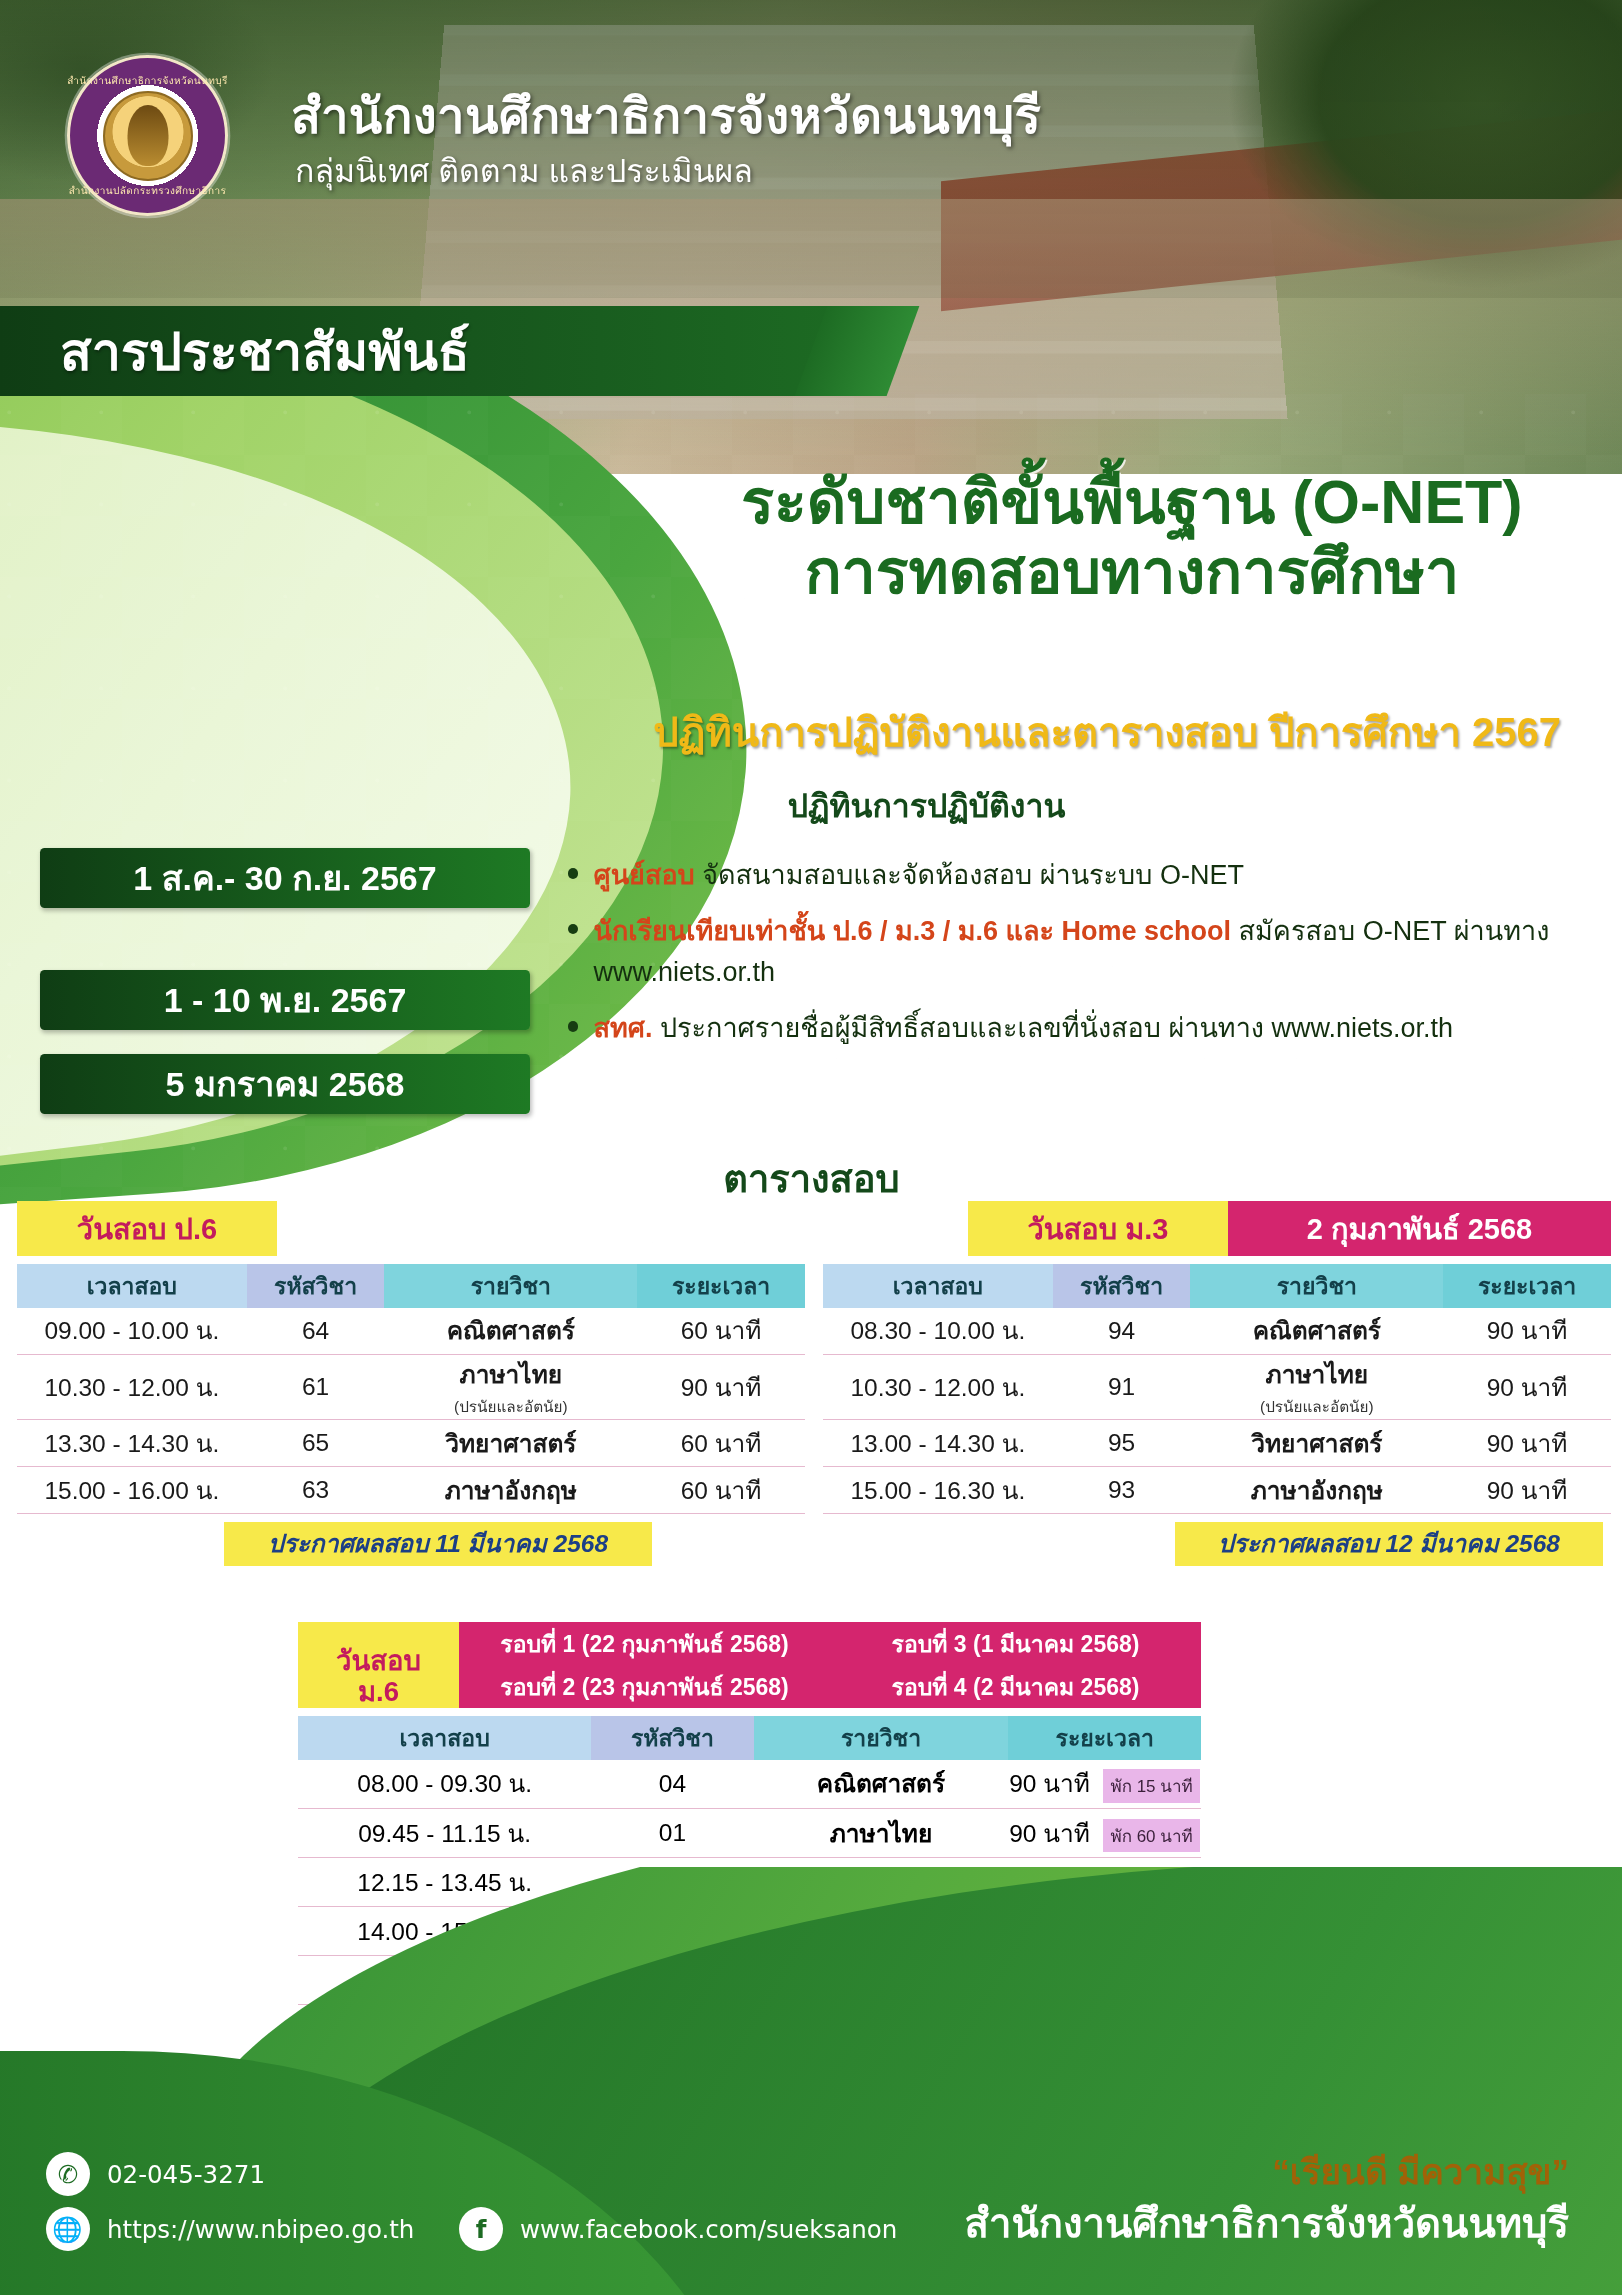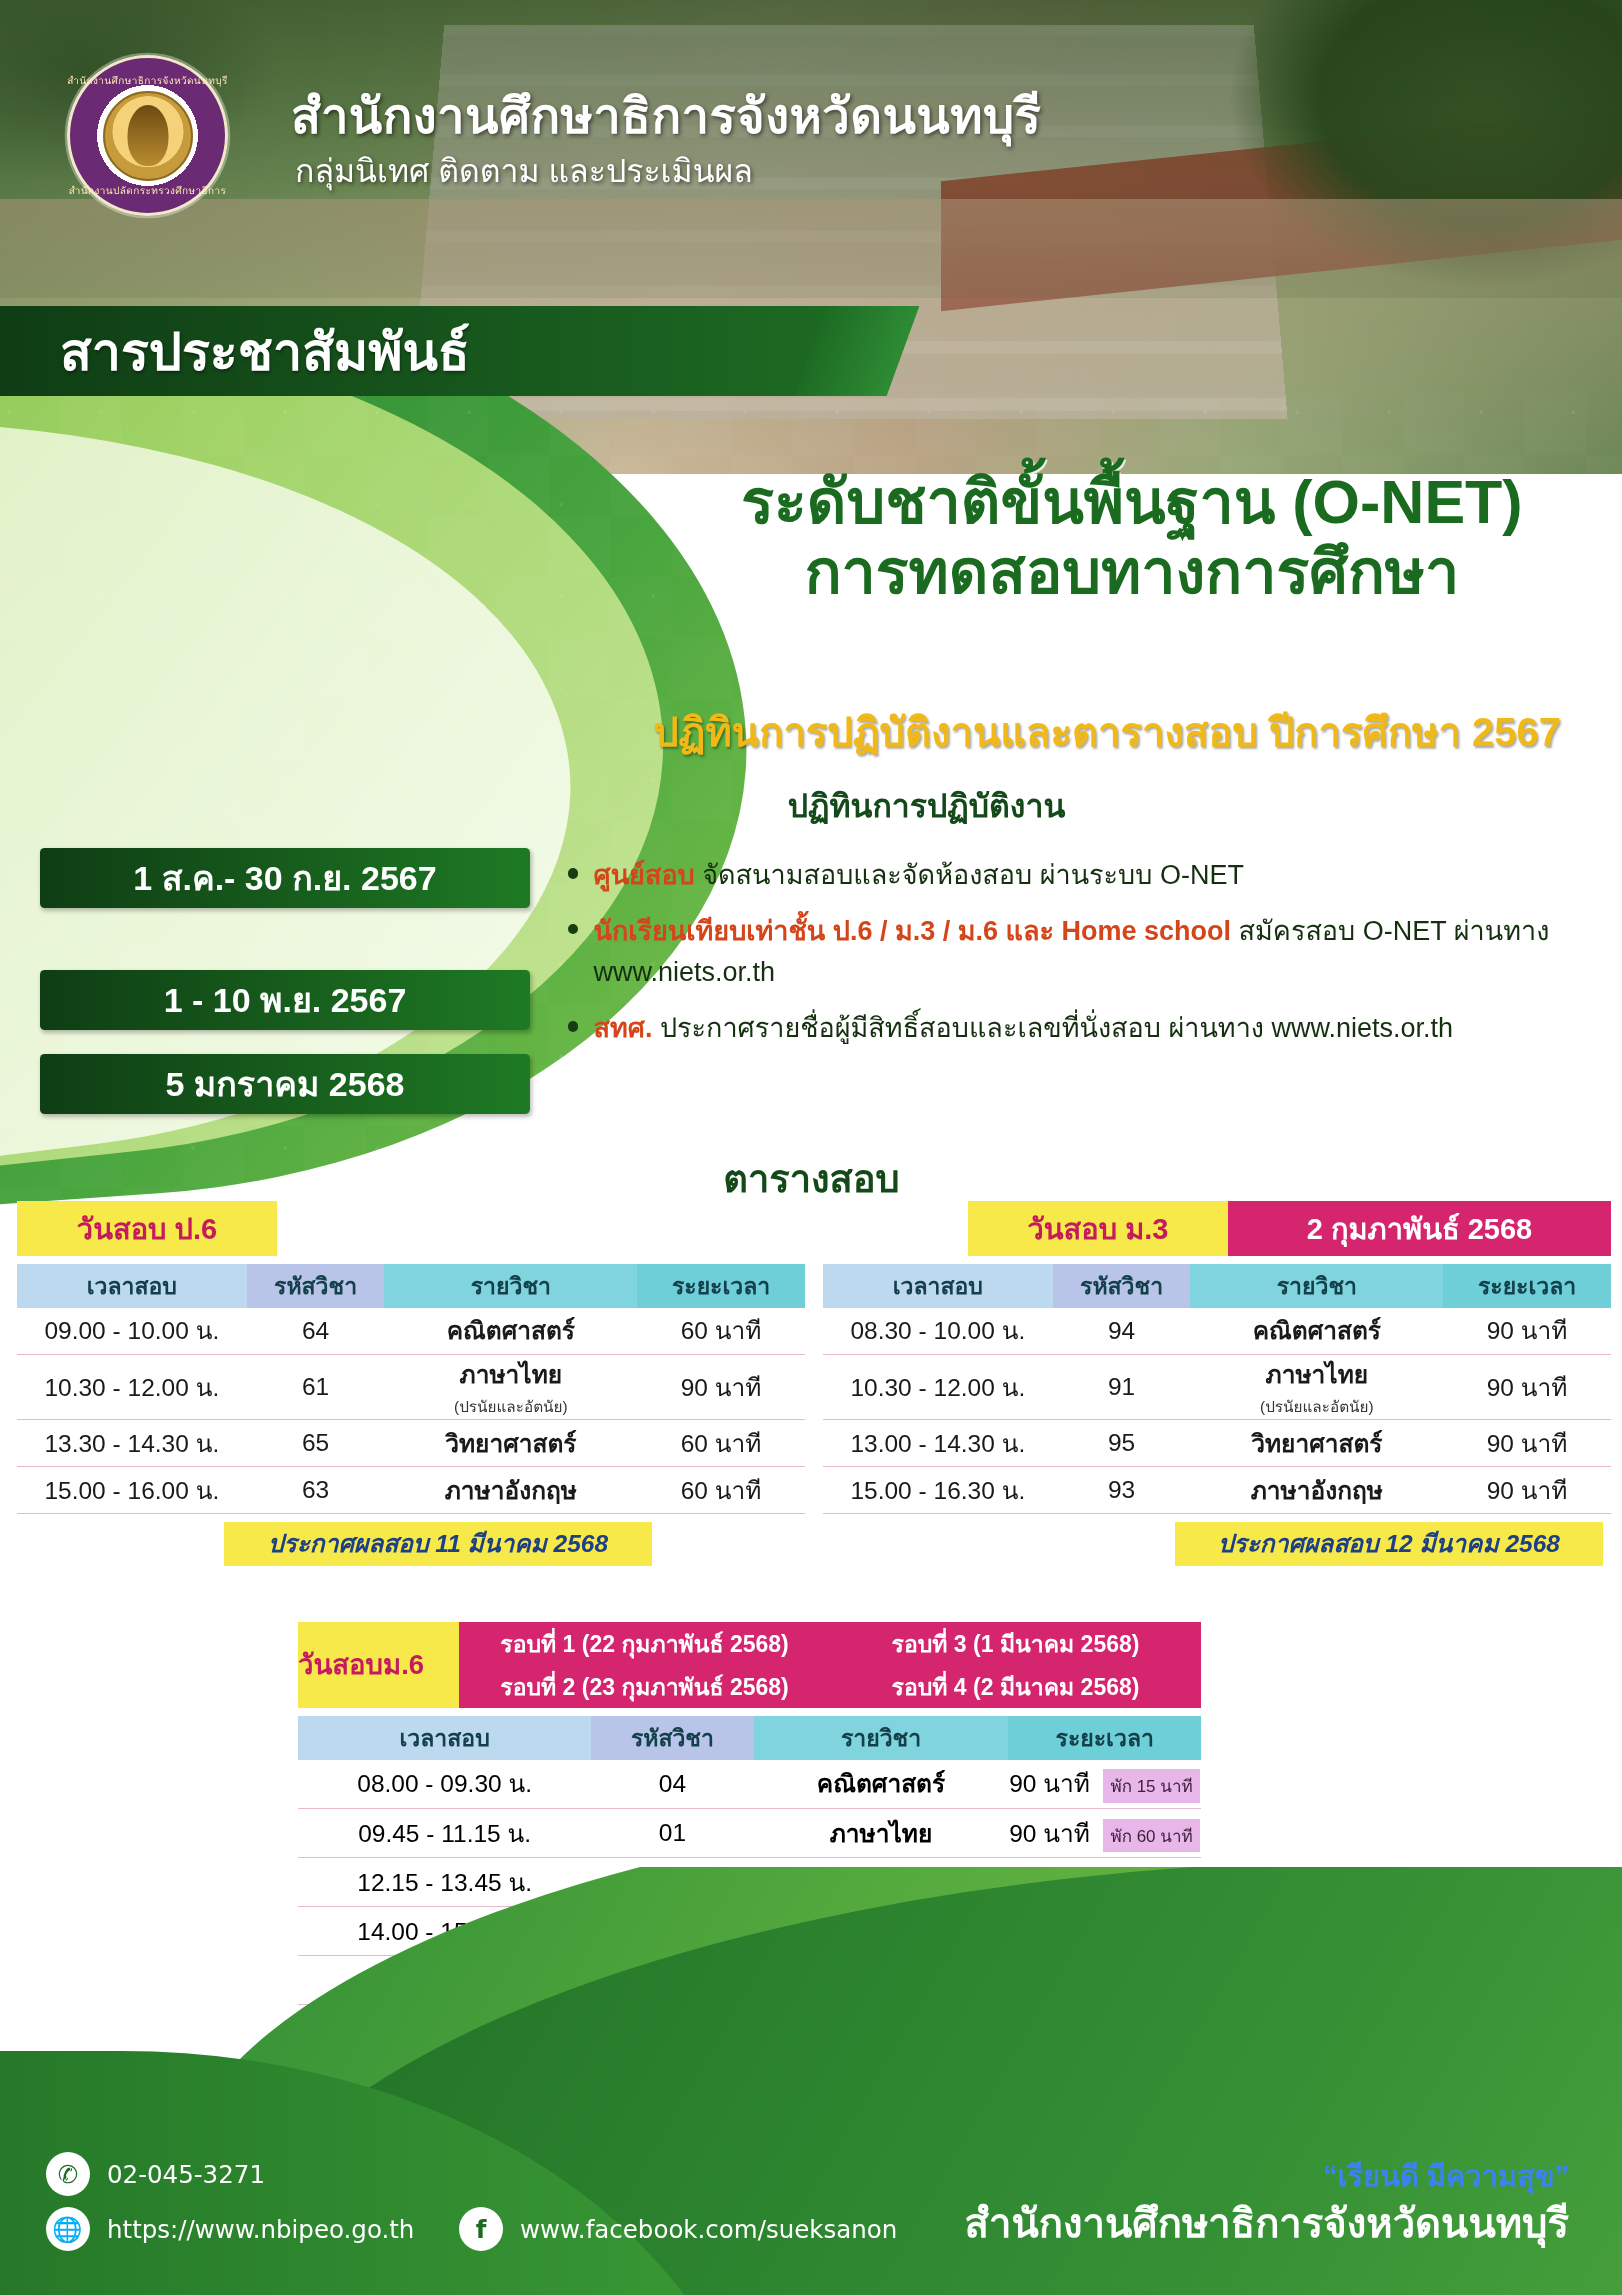--- a/index.html
+++ b/index.html
@@ -240,21 +240,21 @@
     width:428px;
   }
   .rc-left { margin-left:207px; }
   .rc-right { margin-left:352px; }
 
   
   .tbl-m6 { left:298px; top:1622px; width:903px; }
   .m6-title { display:flex; height:86px; }
   .m6-label {
     flex:0 0 161px; background:#f7e94a; color:#c31b5e;
-    display:flex; flex-direction:row; align-items:center; justify-content:flex-start;
+    display:flex; flex-direction:column; align-items:center; justify-content:flex-end;
     font-size:27.5px; font-weight:bold; line-height:1.15;
   }
   .m6-rounds { flex:1; background:#d4256e; color:#fff; display:flex; flex-direction:column; }
   .m6-row { flex:1; display:flex; align-items:center; }
   .m6-cell { flex:1; text-align:center; font-size:23px; font-weight:bold; }
 
   .m6-tbl { margin-top:7.7px; width:100%; border-collapse:collapse; }
   .m6-tbl th { height:44px; font-size:23px; color:#13404a; }
   .m6-tbl th.c1{ background:#bcd9f0; width:291px; }
   .m6-tbl th.c2{ background:#b9c5e8; width:161px; }
@@ -294,21 +294,21 @@
   .f-row { position:absolute; display:flex; align-items:center; color:#fff; font-size:24.5px; }
   .f-phone{ left:46px; bottom:99px; }
   .f-web{ left:46px; bottom:44px; }
   .f-fb{ left:459px; bottom:44px; }
   .circ-icon {
     width:44px; height:44px; border-radius:50%; background:#fff;
     display:flex; align-items:center; justify-content:center; margin-right:17px;
     color:#1d6b23; font-size:24.5px; font-weight:bold;
   }
   .f-motto {
-    position:absolute; right:54px; bottom:96px; color:#3b82f6; font-size:29px; font-weight:bold;
+    position:absolute; right:54px; bottom:96px; color:#a16207; font-size:35px; font-weight:bold;
     font-family:"Liberation Sans", sans-serif;
   }
   .f-org {
     position:absolute; right:54px; bottom:40px; color:#fff; font-size:40px; font-weight:bold;
     font-family:"Liberation Sans", sans-serif;
   }
 </style>
 </head>
 <body>
 

